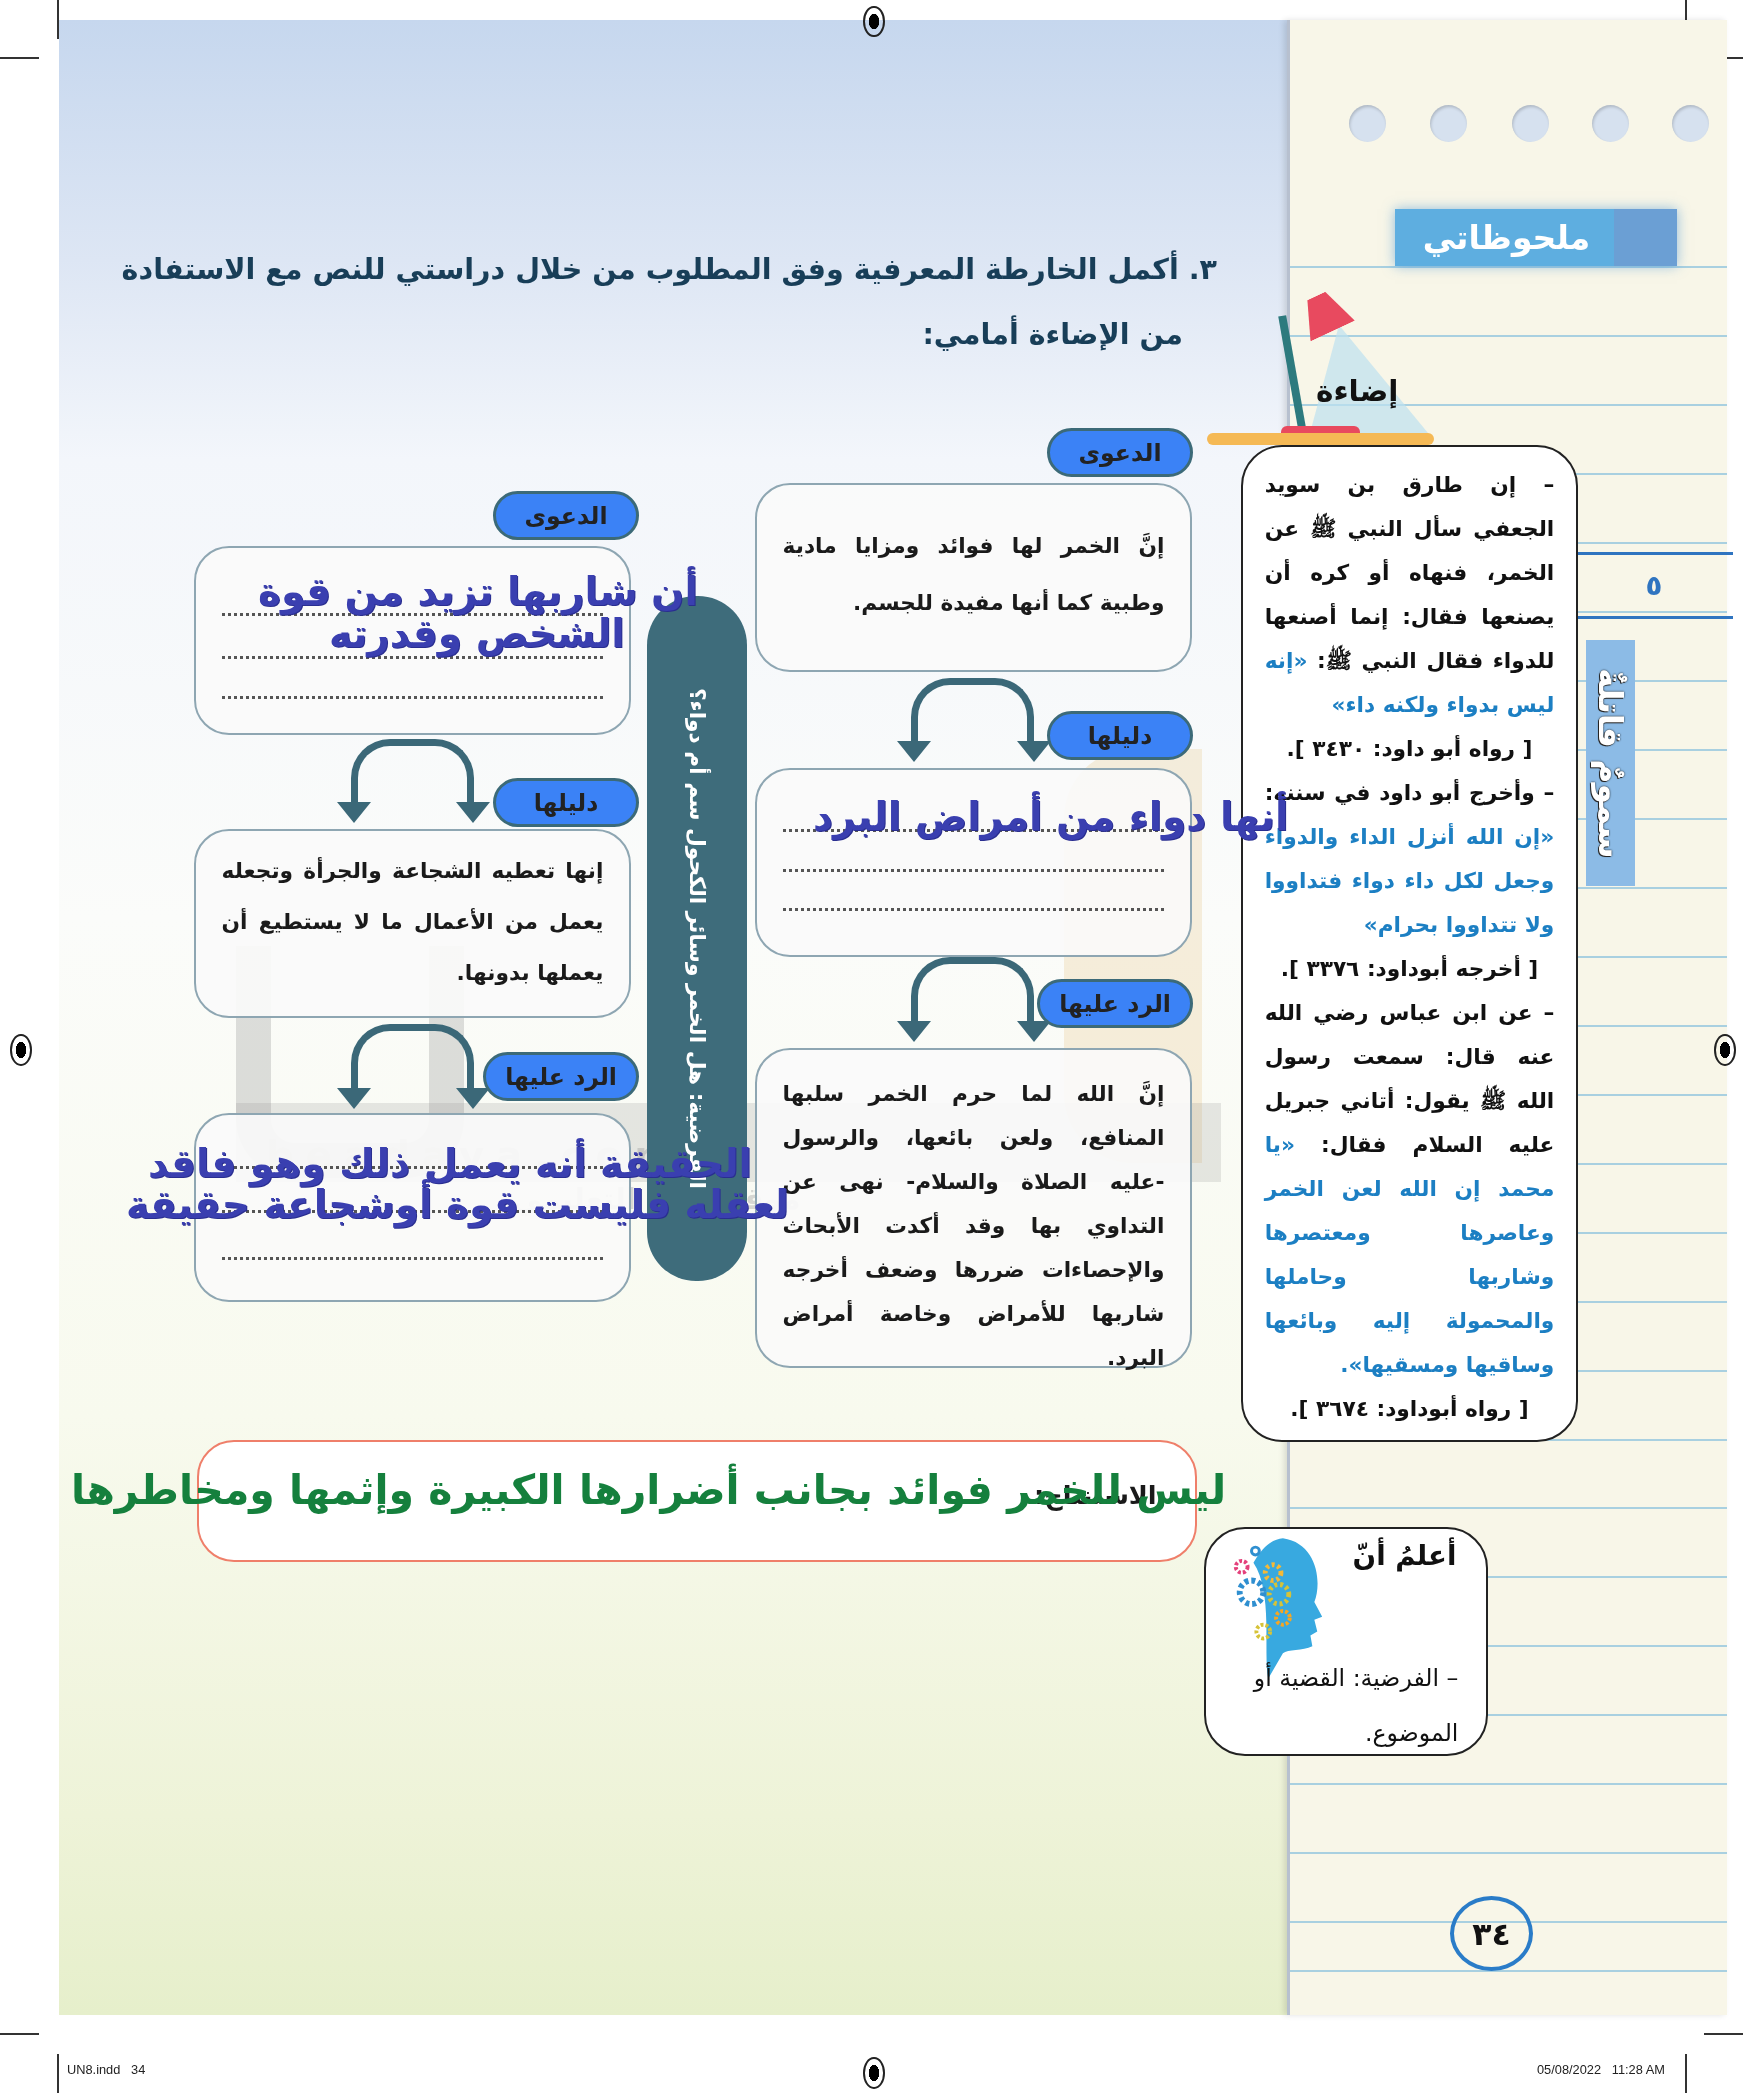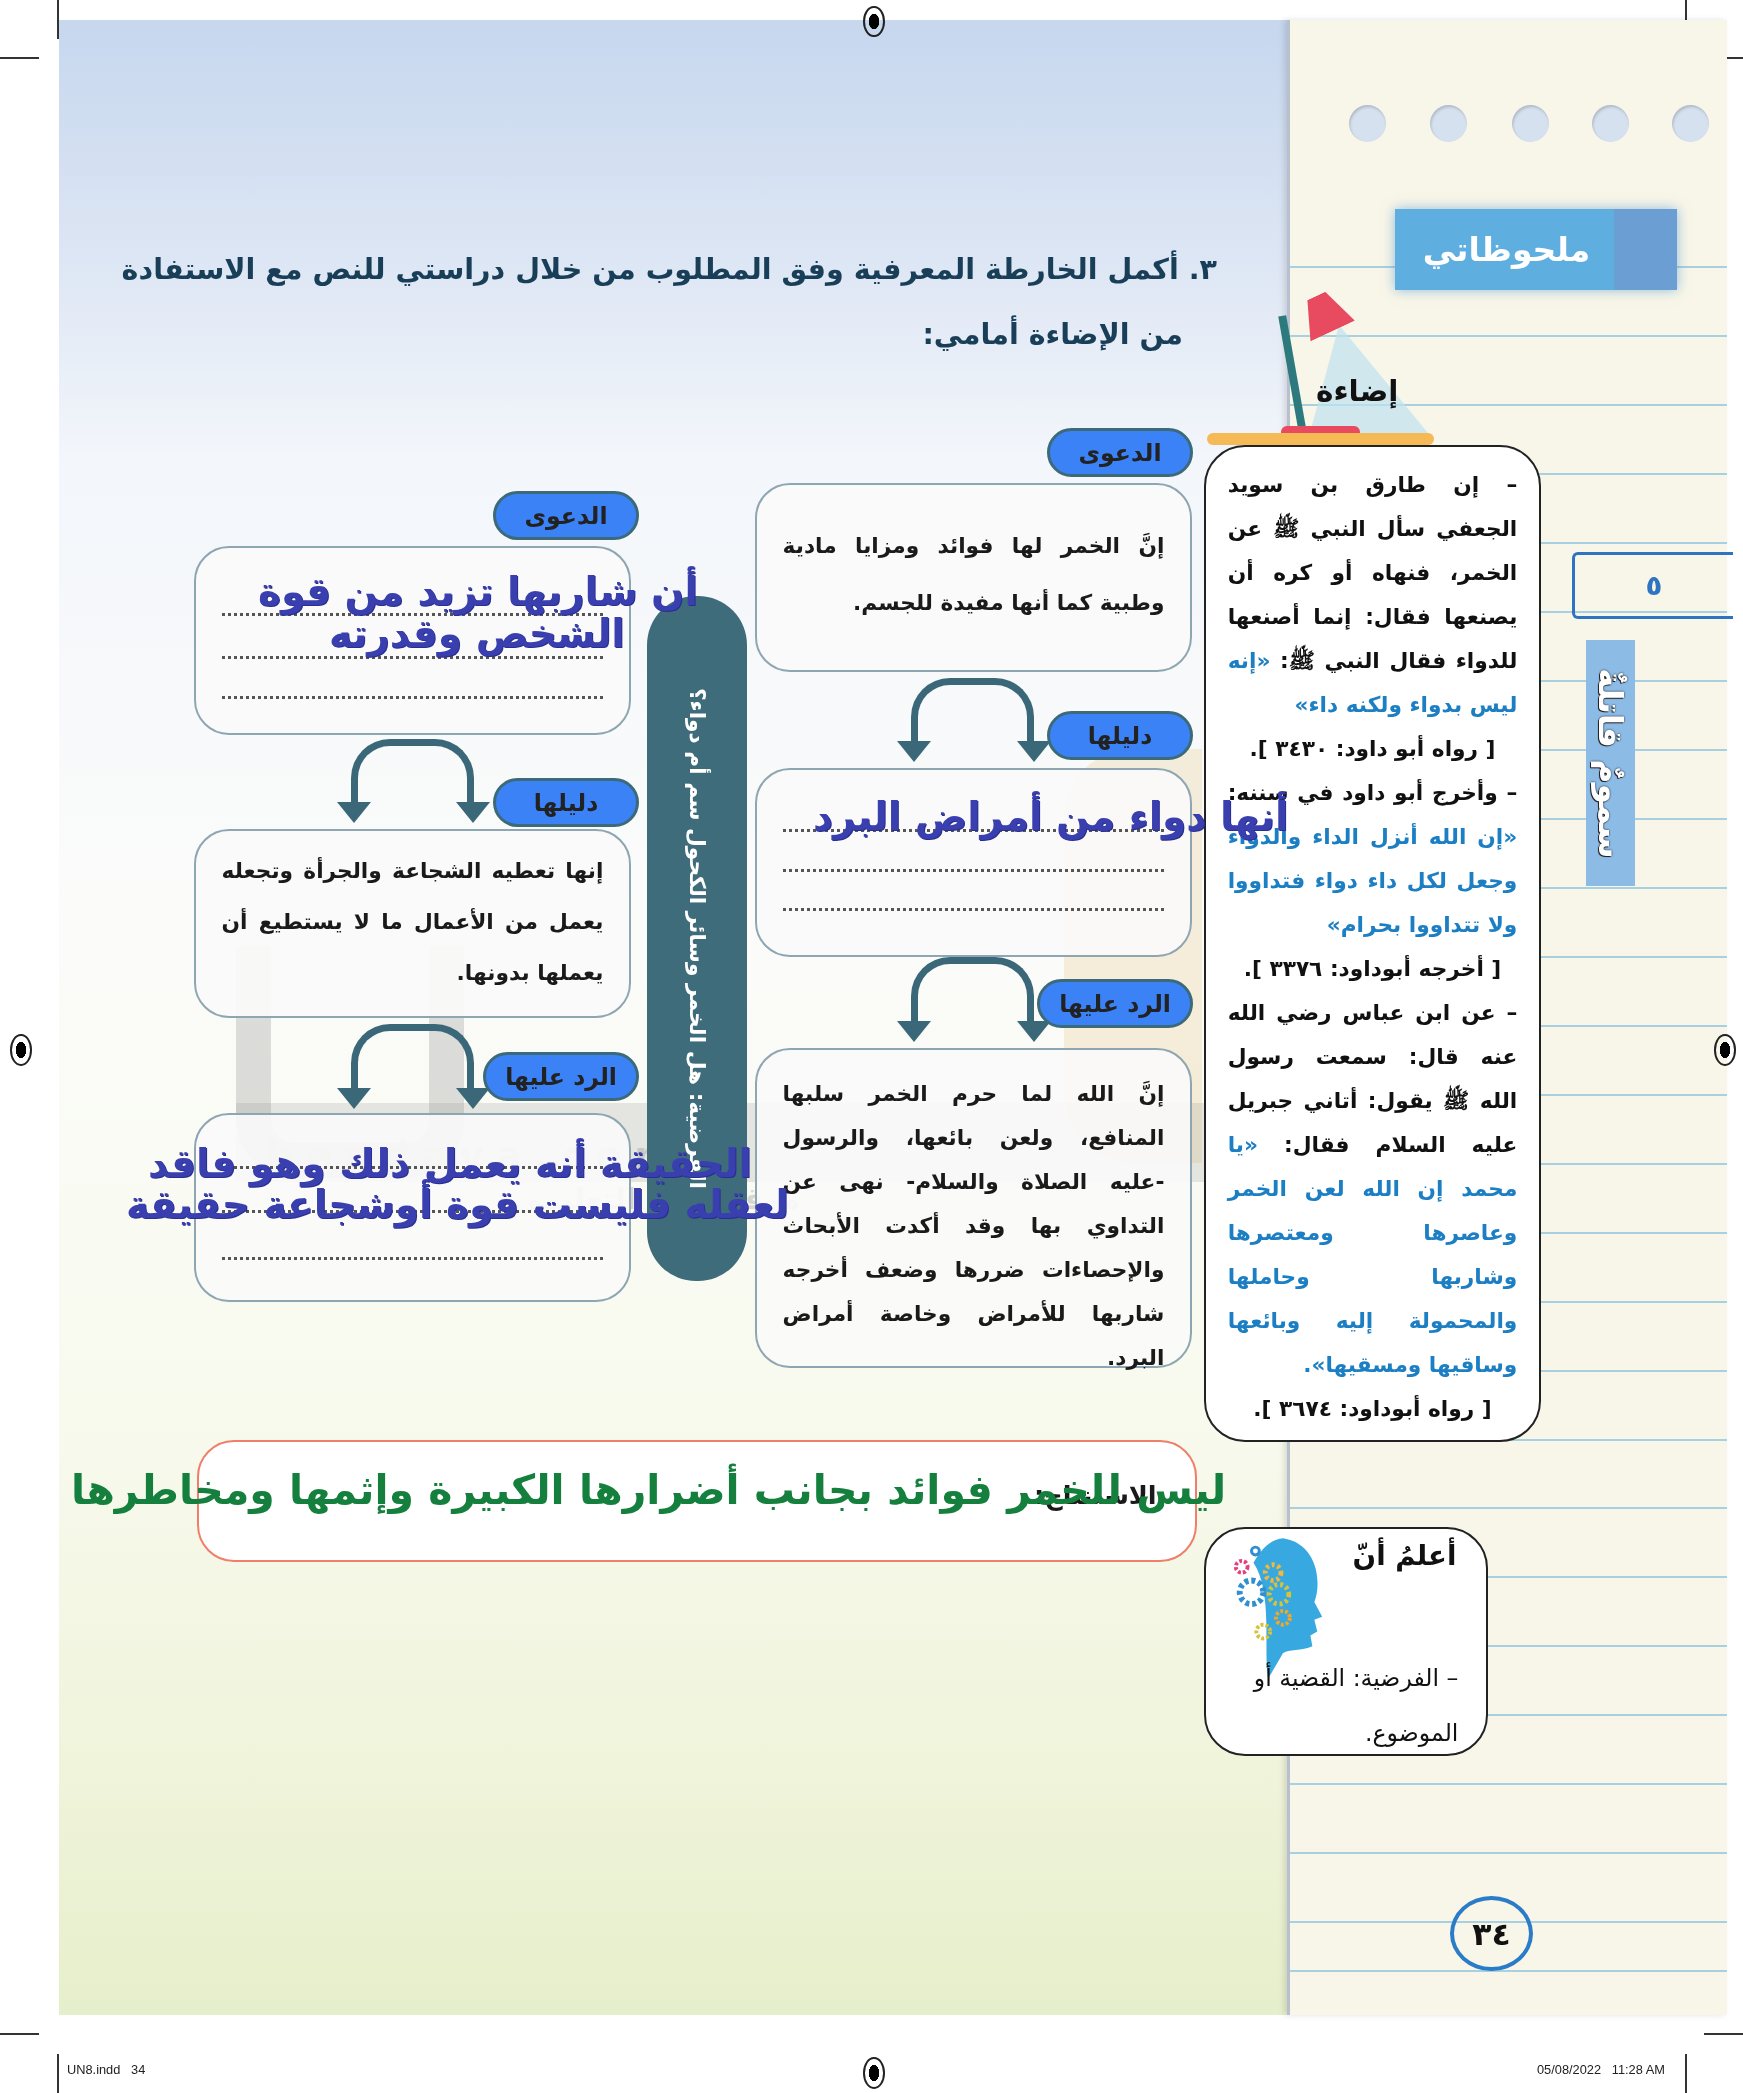--- a/index.html
+++ b/index.html
@@ -17,21 +17,21 @@
     background:#f8f6e8;
     border-left:3px solid #b7c0cf;
     box-shadow:-3px 0 5.9px rgba(0,0,0,0.12);
   }
   .nb-line { position:absolute; left:0; right:0; height:2px; background:#a9d0e0; }
   .nb-hole {
     position:absolute; width:37px; height:37px; border-radius:50%;
     background:#d6e1ef; box-shadow:inset 1px 2px 3px rgba(0,0,0,0.18);
   }
   .notes-tab {
-    position:absolute; left:1395px; top:209px; width:282px; height:81px;
+    position:absolute; left:1395px; top:209px; width:282px; height:57px;
     background:#5eaee0; box-shadow:0 0 11.8px rgba(60,140,210,0.55);
     color:#fff; font-weight:bold; font-size:33px;
     display:flex; align-items:center; justify-content:center;
   }
   .notes-tab .tab-end { position:absolute; right:0; top:0; width:63px; height:100%; background:#6b9fd4; }
   .notes-tab span { position:relative; margin-right:59px; }
 
   .lesson-box {
     position:absolute; left:1572px; top:552px; width:158px; height:61px;
     border:3px solid #2f74c0; border-right:none; border-radius:5.9px 0 0 5.9px;
@@ -215,21 +215,21 @@
 <div class="wm" style="left:266px;top:1133px;font-size:39px;letter-spacing:11.8px;">beadaya.com</div>
 <div class="wm" style="left:512px;top:1182px;font-size:29.6px;direction:rtl;">موقع بداية التعليمي</div>
 
 <div class="lamp-beam"></div>
 <div class="lamp-arm"></div>
 <div class="lamp-shade"></div>
 <div class="lamp-base"></div>
 <div class="lamp-shelf"></div>
 <div class="lamp-label">إضاءة</div>
 
-<div class="side-box" style="top:445px;width:337px;height:997px;">
+<div class="side-box" style="top:445px;width:337px;height:997px;margin-left:37px;">
   <p>
     <span>– إن طارق بن سويد الجعفي سأل النبي ﷺ عن الخمر، فنهاه أو كره أن يصنعها فقال: إنما أصنعها للدواء فقال النبي ﷺ:</span>
     <span class="blue">«إنه ليس بدواء ولكنه داء»</span>
   </p>
   <p style="text-align:center">[ رواه أبو داود: ٣٤٣٠ ].</p>
   <p>
     <span>– وأخرج أبو داود في سننه:</span>
     <span class="blue">«إن الله أنزل الداء والدواء وجعل لكل داء دواء فتداووا ولا تتداووا بحرام»</span>
   </p>
   <p style="text-align:center">[ أخرجه أبوداود: ٣٣٧٦ ].</p>

